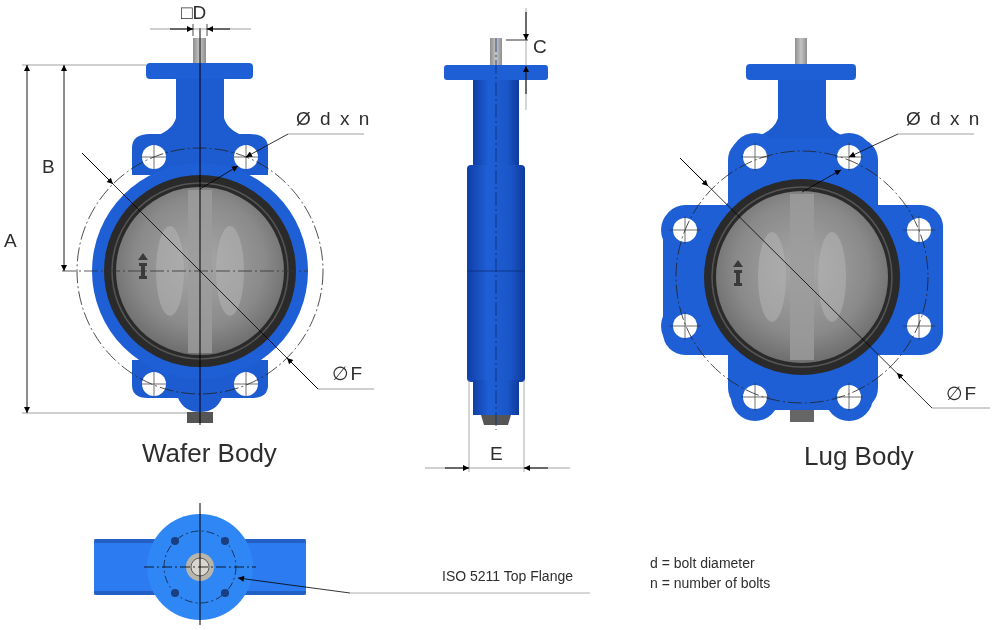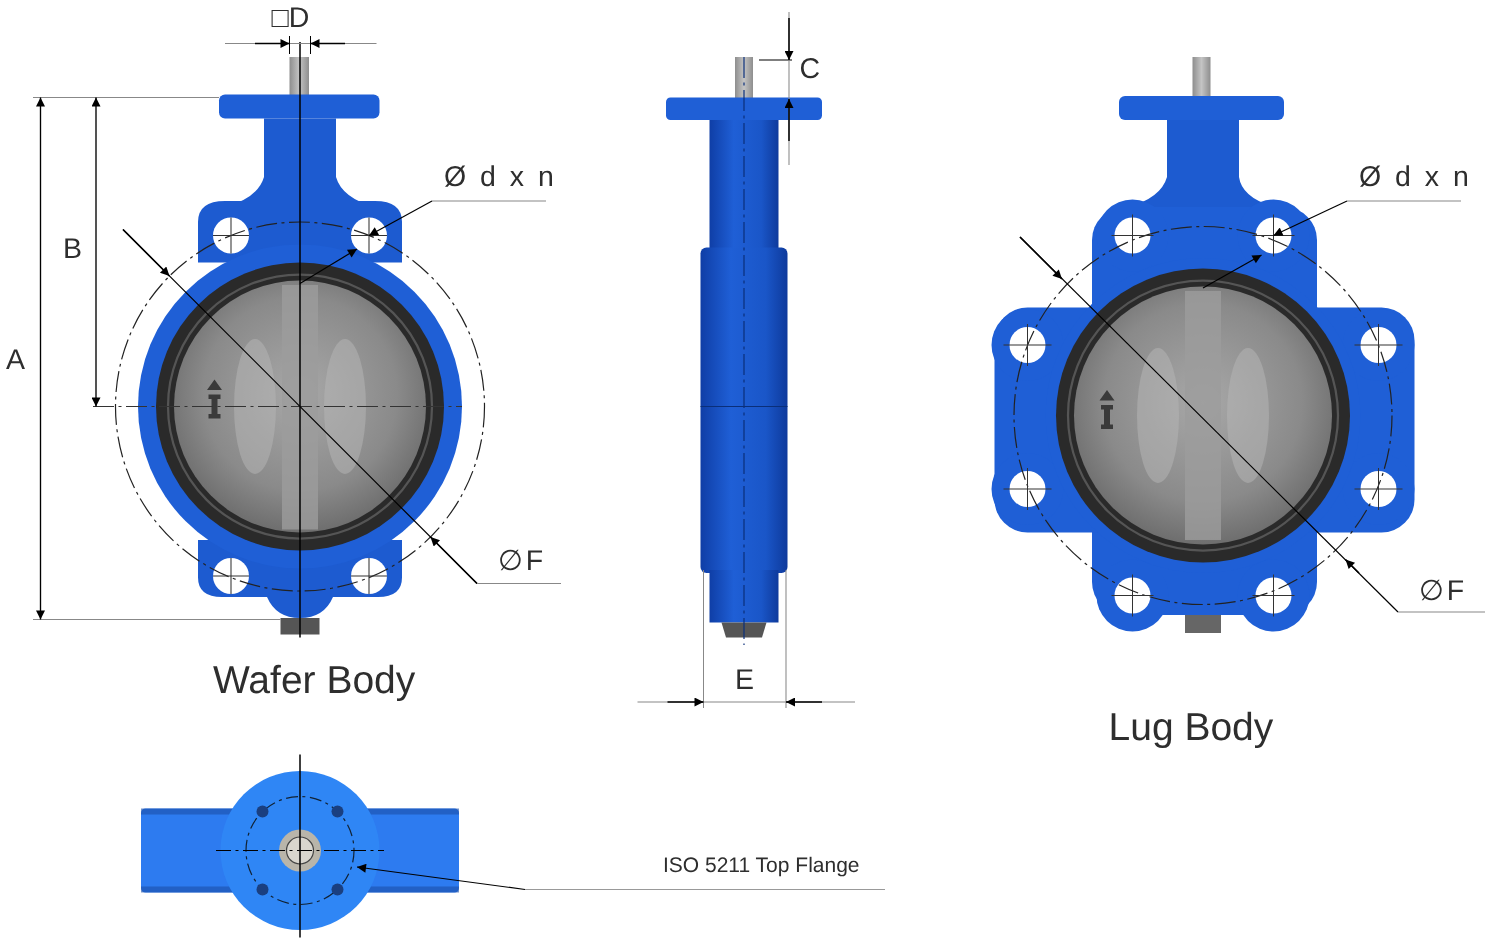--- a/index.html
+++ b/index.html
@@ -221,17 +221,21 @@
   <span class="lbl dim" style="left:42px;top:156px;">B</span>
   <span class="lbl dim" style="left:296px;top:108px;letter-spacing:2px;">Ø d x n</span>
   <span class="lbl dim" style="left:332px;top:362px;letter-spacing:2px;">∅F</span>
   <span class="lbl cap" style="left:142px;top:438px;">Wafer Body</span>
 
   <span class="lbl dim" style="left:533px;top:36px;">C</span>
   <span class="lbl dim" style="left:490px;top:443px;">E</span>
 
   <span class="lbl dim" style="left:906px;top:108px;letter-spacing:2px;">Ø d x n</span>
   <span class="lbl dim" style="left:946px;top:382px;letter-spacing:2px;">∅F</span>
-  <span class="lbl cap" style="left:739px;top:441px;margin-top:28px;">Lug Body</span>
+  <span class="lbl cap" style="left:804px;top:441px;">Lug Body</span>
 
   <span class="lbl note" style="left:442px;top:566px;">ISO 5211 Top Flange</span>
 
+  <div class="lbl note" style="left:650px;top:553px;">
+    <div>d = bolt diameter</div>
+    <div>n = number of bolts</div>
+  </div>
 </div>
 
 </body></html>

